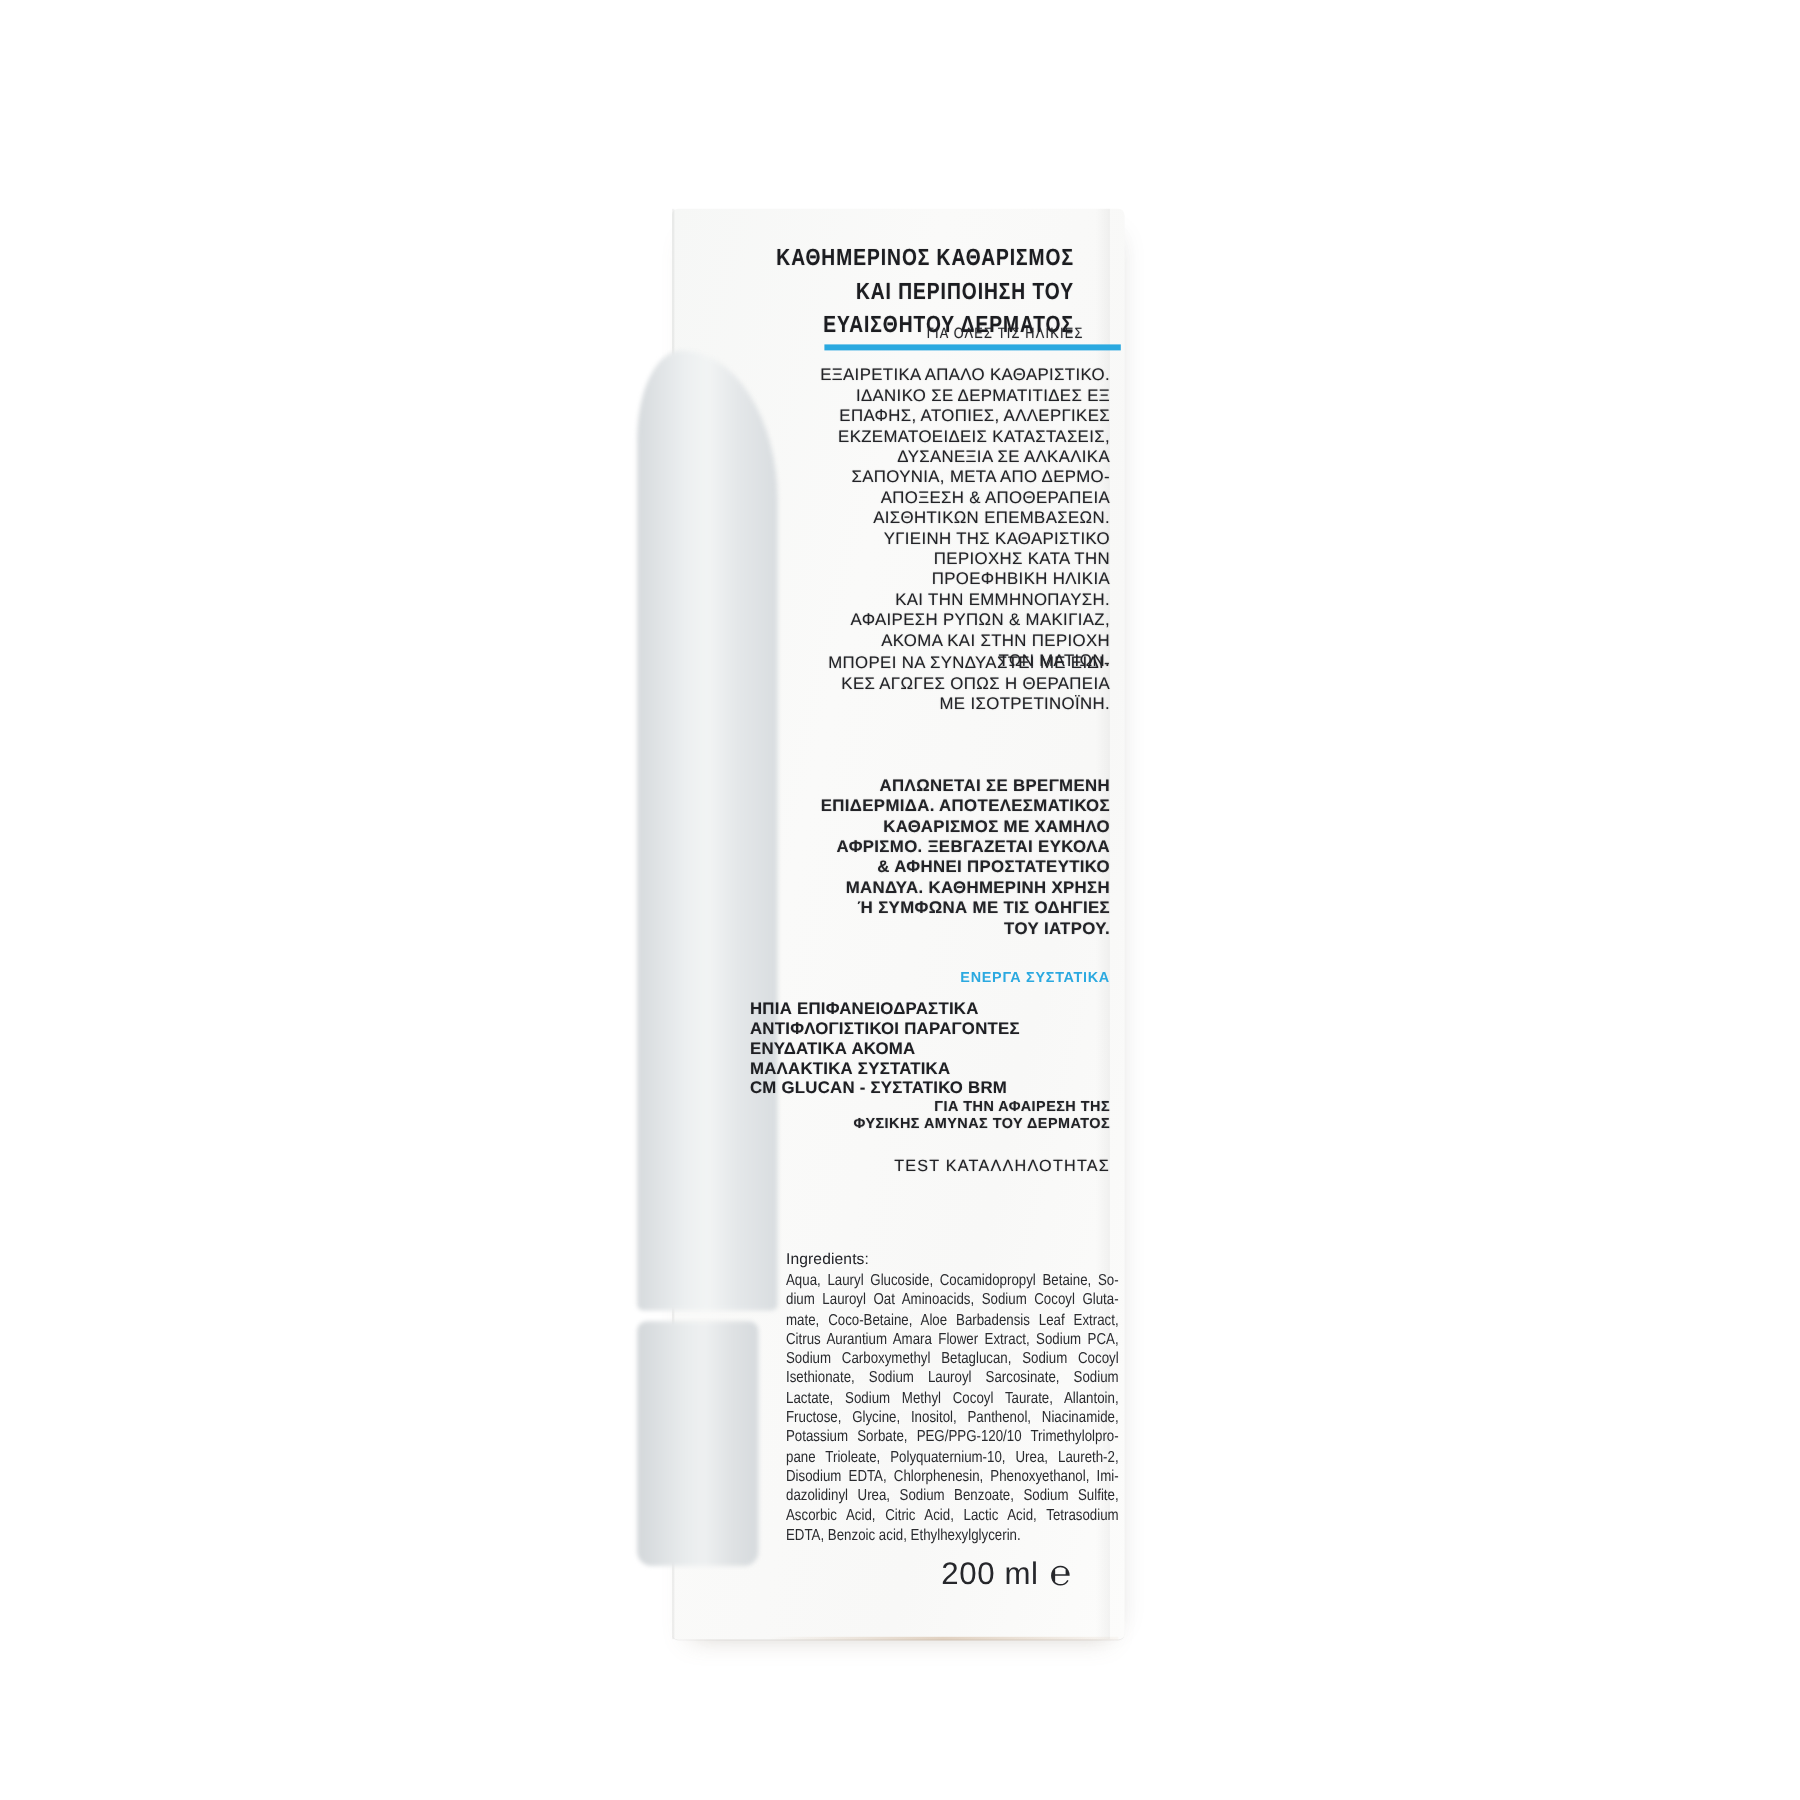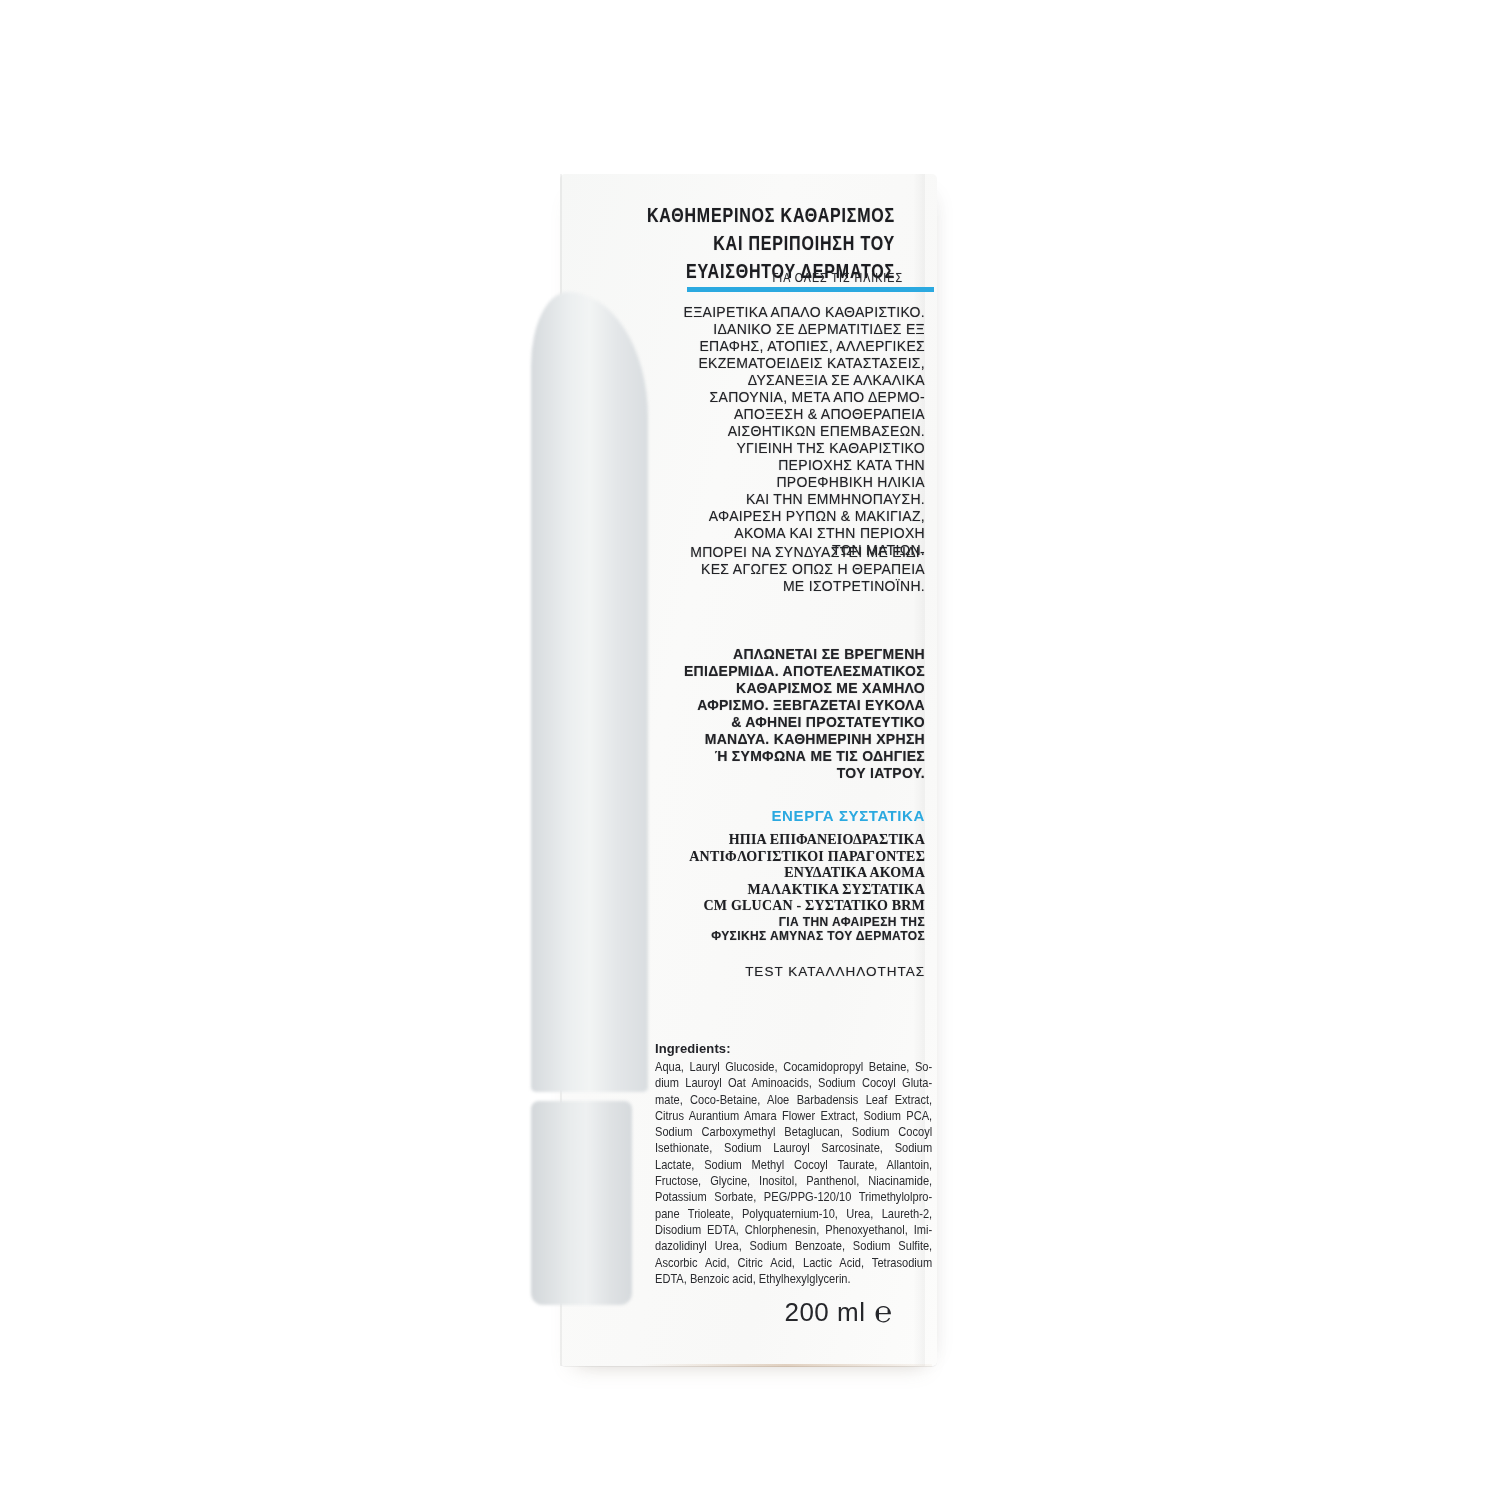--- a/index.html
+++ b/index.html
@@ -46,30 +46,30 @@
        transform:scaleX(.85);transform-origin:right top;}
   .rule{position:absolute;left:687px;top:287px;width:247px;height:5px;}
 
   .para{position:absolute;left:635px;width:290px;text-align:right;
        font-size:14px;line-height:17px;letter-spacing:.3px;color:#222327;}
   .para-1{top:304px;}
   .para-2{top:544px;}
   .para-3{top:646px;font-weight:bold;}
 
   .actives-heading{position:absolute;left:635px;top:807px;width:290px;text-align:right;
-       font-size:15px;font-weight:700;letter-spacing:.6px;}
-  .actives-list{position:absolute;left:625px;top:832px;width:300px;text-align:right;
+       font-size:12px;font-weight:700;letter-spacing:.6px;}
+  .actives-list{position:absolute;left:625px;top:832px;width:300px;
        font-size:14px;font-weight:700;line-height:16.6px;letter-spacing:.2px;color:#1e1f23;
-       text-shadow:0 0 .8px rgba(30,31,35,.3);font-family:Liberation Serif, serif;}
+       text-shadow:0 0 .8px rgba(30,31,35,.3);}
   .actives-note{position:absolute;left:635px;top:916px;width:290px;text-align:right;
        font-size:12px;font-weight:700;line-height:13.8px;letter-spacing:.4px;color:#222,}
   .test-line{position:absolute;left:635px;top:964px;width:290px;text-align:right;
        font-size:13.5px;letter-spacing:1px;color:#212226;}
 
-  .ing-head{position:absolute;left:655px;top:1041px;font-size:13px;font-weight:700;
+  .ing-head{position:absolute;left:655px;top:1041px;font-size:13px;font-weight:400;
        color:#222328;letter-spacing:.1px;}
   .ingredients{position:absolute;left:655px;top:1059px;width:330px;
        transform:scaleX(.84);transform-origin:left top;
        font-size:13.2px;line-height:16.3px;color:#2a2b2f;letter-spacing:0;}
   .ingredients .line{white-space:normal;text-align:justify;text-align-last:justify;}
   .ingredients .line:last-child{text-align-last:left;}
 
   .volume{position:absolute;left:655px;top:1294px;width:238px;text-align:right;
        font-size:26px;color:#26272b;letter-spacing:.5px;}
   .volume .e-sign{font-size:30px;margin-left:9px;position:relative;top:1px;}

